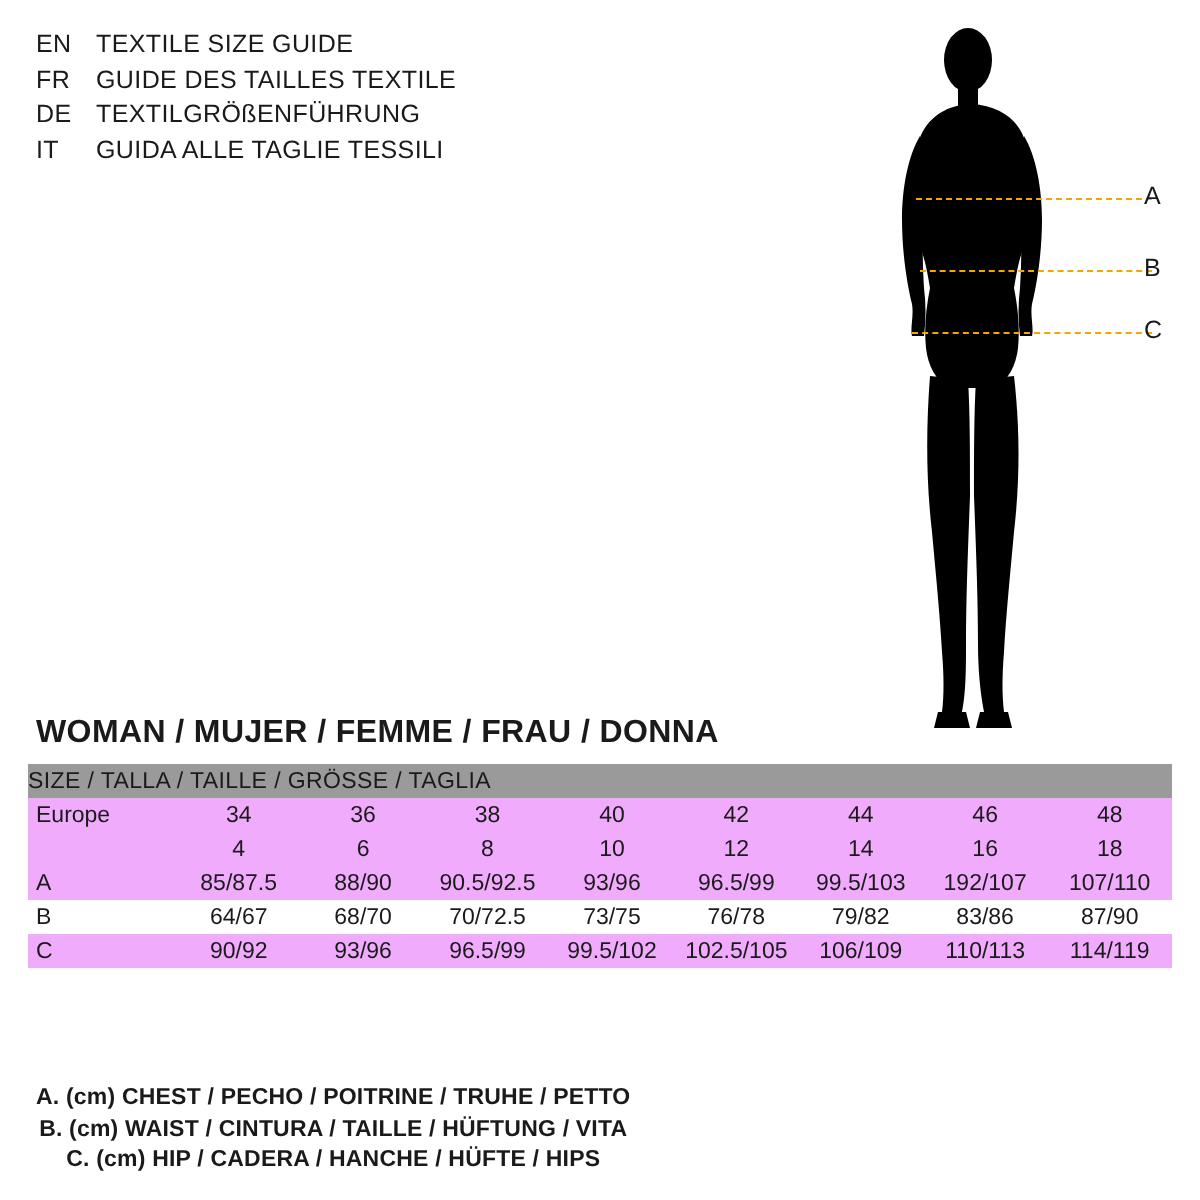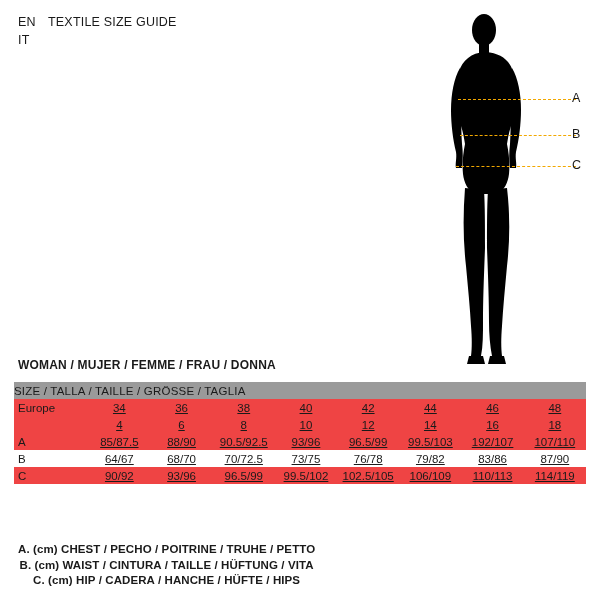--- a/index.html
+++ b/index.html
@@ -66,21 +66,21 @@
     position: absolute;
     font-size: 12.5px;
     color: #1a1a1a;
   }
 
   
   .woman-heading {
     position: absolute;
     left: 18px;
     top: 358px;
-    font-size: 12px;
+    font-size: 16px;
     font-weight: bold;
     letter-spacing: 0.2px;
     color: #1a1a1a;
   }
 
   
   .table-wrap {
     position: absolute;
     left: 14px;
     top: 382px;
@@ -100,33 +100,32 @@
   .row-head td {
     background: #9a9a9a;
     color: #ffffff;
     font-weight: normal;
     font-size: 11.5px;
     letter-spacing: 0.2px;
     padding-left: 4px;
     height: 16px;
   }
   .row-alt td {
-    background: #ef4444;
+    background: #f0abfc;
   }
   .row-plain td {
     background: #ffffff;
   }
   .c-label {
     width: 74px;
     text-align: left;
     padding-left: 4px !important;
   }
   .c-val {
     text-align: center;
-    text-decoration: underline;
   }
 
   
   .notes {
     position: absolute;
     left: 18px;
     top: 542px;
     font-size: 11.5px;
     line-height: 15.5px;
     font-weight: bold;
@@ -142,21 +141,30 @@
 <body>
 
 <div class="page">
 
   <div class="lang-block">
     <div class="lang-row">
       <span class="lang-code">EN</span>
       <span class="lang-text">TEXTILE SIZE GUIDE</span>
     </div>
     <div class="lang-row">
+      <span class="lang-code">FR</span>
+      <span class="lang-text">GUIDE DES TAILLES TEXTILE</span>
+    </div>
+    <div class="lang-row">
+      <span class="lang-code">DE</span>
+      <span class="lang-text">TEXTILGRÖßENFÜHRUNG</span>
+    </div>
+    <div class="lang-row">
       <span class="lang-code">IT</span>
+      <span class="lang-text">GUIDA ALLE TAGLIE TESSILI</span>
     </div>
   </div>
 
   <div class="figure-wrap">
     <svg class="figure-svg" width="160" height="360" viewBox="0 0 160 360">
       <g fill="#000000">
 
         <ellipse cx="54" cy="22" rx="12" ry="16"></ellipse>
 
         <rect x="49" y="34" width="10" height="12"></rect>

